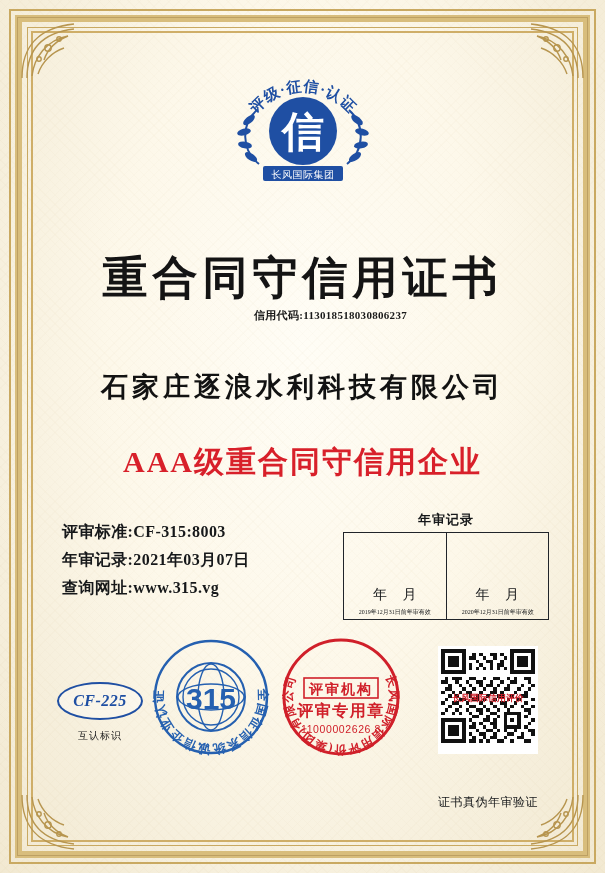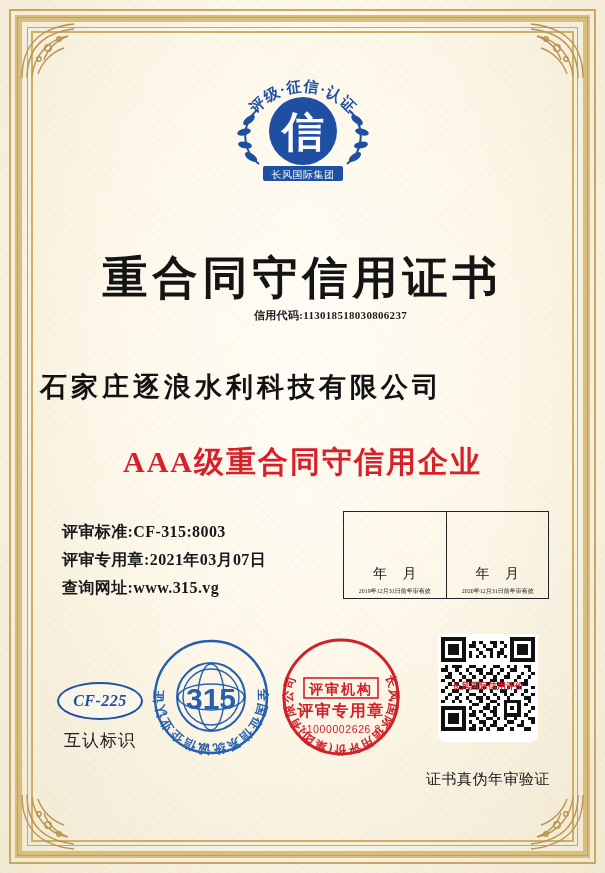--- a/index.html
+++ b/index.html
@@ -113,20 +113,21 @@
     font-weight: bold;
     color: #1a1a1a;
     letter-spacing: 0.3px;
     padding-left: 56px;
     box-sizing: border-box;
   }
   .company {
     position: absolute;
     top: 333px;
     left: 0; right: 0;
+    text-align: center;
     font-size: 27px;
     font-weight: bold;
     letter-spacing: 4px;
     color: #121212;
     white-space: nowrap;
   }
   .award {
     position: absolute;
     top: 406px;
     left: 0; right: 0;
@@ -215,21 +216,21 @@
     justify-content: center;
     color: #1f4fa3;
     font-size: 16px;
     font-weight: bold;
     font-style: italic;
     letter-spacing: 0.5px;
     background: rgba(255,255,255,0.35);
   }
   .cf-caption {
     margin-top: 9px;
-    font-size: 17px;
+    font-size: 10px;
     color: #1b1b1b;
     letter-spacing: 1px;
   }
 
   .seal-blue {
     position: absolute;
     left: 110px;
     top: 600px;
     width: 122px;
     height: 122px;
@@ -244,29 +245,28 @@
   .qr-wrap {
     position: absolute;
     right: 14px;
     top: 598px;
     width: 126px;
     text-align: center;
   }
   .qr {
     width: 100px;
     height: 108px;
-    margin: 0 auto;
+    margin: 12px auto;
     position: relative;
     background: #fff;
-    border-radius: 8px;
   }
   .qr canvas, .qr svg { display:block; }
   .qr-caption {
-    margin-top: 28px;
-    font-size: 15px;
+    margin-top: 40px;
+    font-size: 12px;
     color: #16181a;
     letter-spacing: 0.5px;
     white-space: nowrap;
   }
 </style>
 </head>
 <body>
 
 <div id="certificate">
   <div id="texture"></div>
@@ -369,25 +369,26 @@
     <div class="credit-code">
       <span>信用代码:</span><span>113018518030806237</span>
     </div>
 
     <div class="company">石家庄逐浪水利科技有限公司</div>
 
     <div class="award">AAA级重合同守信用企业</div>
 
     <div class="details">
       <div>评审标准:CF-315:8003</div>
-      <div>评审专用章:2021年03月07日</div>
+      <div>年审记录:2021年03月07日</div>
       <div>查询网址:www.315.vg</div>
     </div>
 
     <div class="review">
+      <div class="review-title">年审记录</div>
       <div class="review-box">
         <div class="review-cell">
           <div class="cell-ym">年 月</div>
           <div class="cell-note">2019年12月31日前年审有效</div>
         </div>
         <div class="review-cell">
           <div class="cell-ym">年 月</div>
           <div class="cell-note">2020年12月31日前年审有效</div>
         </div>
       </div>

